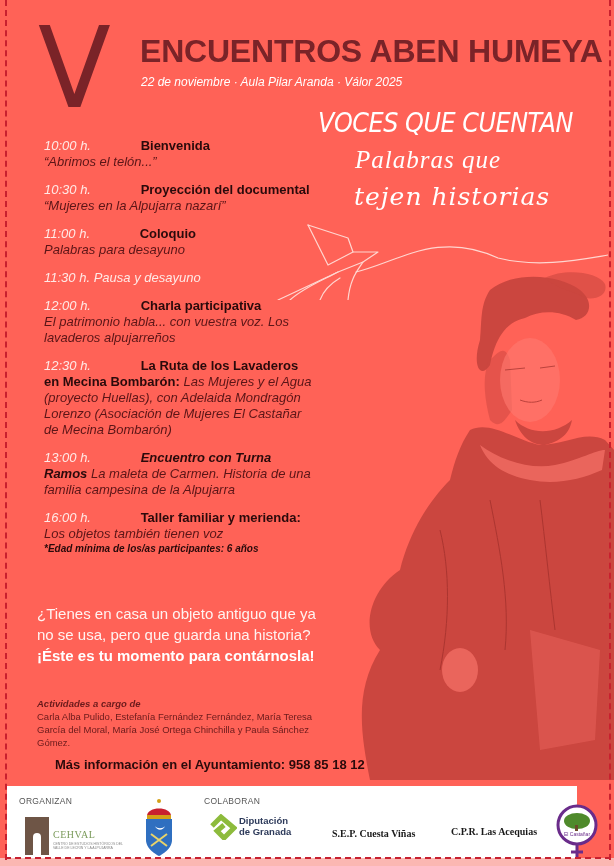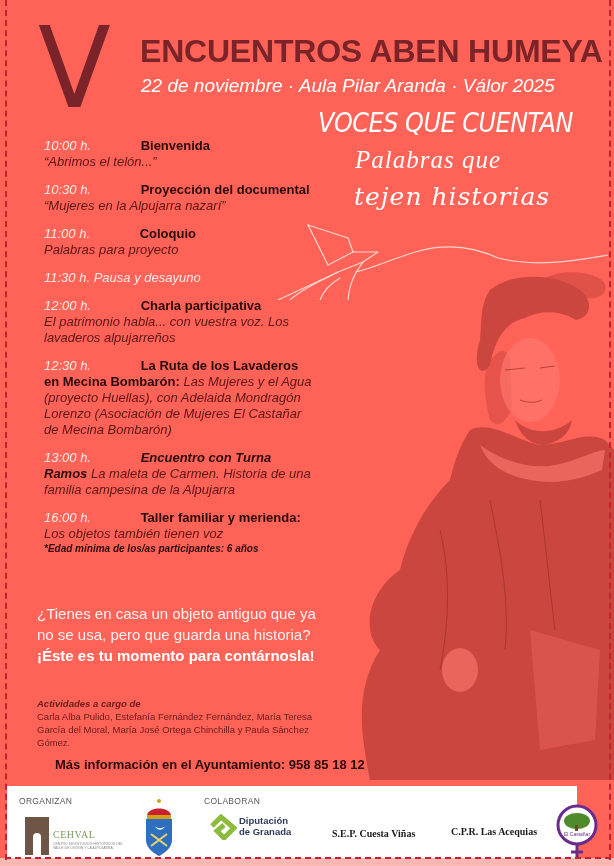--- a/index.html
+++ b/index.html
@@ -6,21 +6,21 @@
   html, body { width: 614px; height: 866px; overflow: hidden; background: #fbb7b2; }
   body { font-family: "Liberation Sans", "DejaVu Sans", sans-serif; position: relative; }
 
   .poster { position: absolute; left: 0; top: 0; width: 614px; height: 866px; background: #ff6257; overflow: hidden; }
   .dash-left { position: absolute; left: 5px; top: 0; width: 0; height: 860px; border-left: 2px dashed #c8202f; z-index: 5; }
   .dash-right { position: absolute; right: 3px; top: 0; width: 0; height: 860px; border-left: 2px dashed #c8202f; z-index: 5; }
 
   
   .big-v { position: absolute; left: 36px; top: 12px; font-family: "DejaVu Sans", sans-serif; font-size: 112px; font-weight: normal; color: #7a2328; line-height: 1; transform: scaleX(0.95); }
   .title { position: absolute; left: 140px; top: 33px; font-size: 32px; font-weight: bold; color: #7a2328; letter-spacing: -0.2px; white-space: nowrap; }
-  .subtitle { position: absolute; left: 141px; top: 75px; font-size: 19px; font-style: italic; color: #ffffff; white-space: nowrap; }
+  .subtitle { position: absolute; left: 141px; top: 75px; font-size: 12px; font-style: italic; color: #ffffff; white-space: nowrap; }
 
   
   .slogan1 { position: absolute; left: 318px; top: 108px; font-family: "DejaVu Sans", sans-serif; font-style: italic; font-size: 26px; color: #fff; white-space: nowrap; letter-spacing: -0.5px; transform: scaleX(0.92); transform-origin: left; }
   .slogan2 { position: absolute; left: 355px; top: 146px; font-family: Liberation Serif, serif; font-style: italic; font-size: 25px; color: #fff; white-space: nowrap; letter-spacing: 1px; }
   .slogan3 { position: absolute; left: 354px; top: 182px; font-family: "DejaVu Serif", serif; font-style: italic; font-size: 25px; color: #fff; white-space: nowrap; letter-spacing: 1px; }
 
   .bird { position: absolute; left: 268px; top: 200px; width: 340px; height: 100px; z-index: 2; }
 
   
   .portrait { position: absolute; left: 340px; top: 270px; width: 274px; height: 510px; z-index: 1; }
@@ -121,21 +121,21 @@
       <span class="ev-desc">“Abrimos el telón...”</span>
     </div>
     <div class="event">
       <span class="time">10:30 h.</span>
       <span class="ev-title">Proyección del documental</span><br>
       <span class="ev-desc">“Mujeres en la Alpujarra nazarí”</span>
     </div>
     <div class="event">
       <span class="time">11:00  h.</span>
       <span class="ev-title">Coloquio</span><br>
-      <span class="ev-desc">Palabras para proyecto</span>
+      <span class="ev-desc">Palabras para desayuno</span>
     </div>
     <div class="event">
       <span class="time">11:30 h.</span>
       <span class="pausa">Pausa y desayuno</span>
     </div>
     <div class="event">
       <span class="time">12:00 h.</span>
       <span class="ev-title">Charla participativa</span><br>
       <span class="ev-desc">El patrimonio habla... con vuestra voz. Los lavaderos alpujarreños</span>
     </div>

